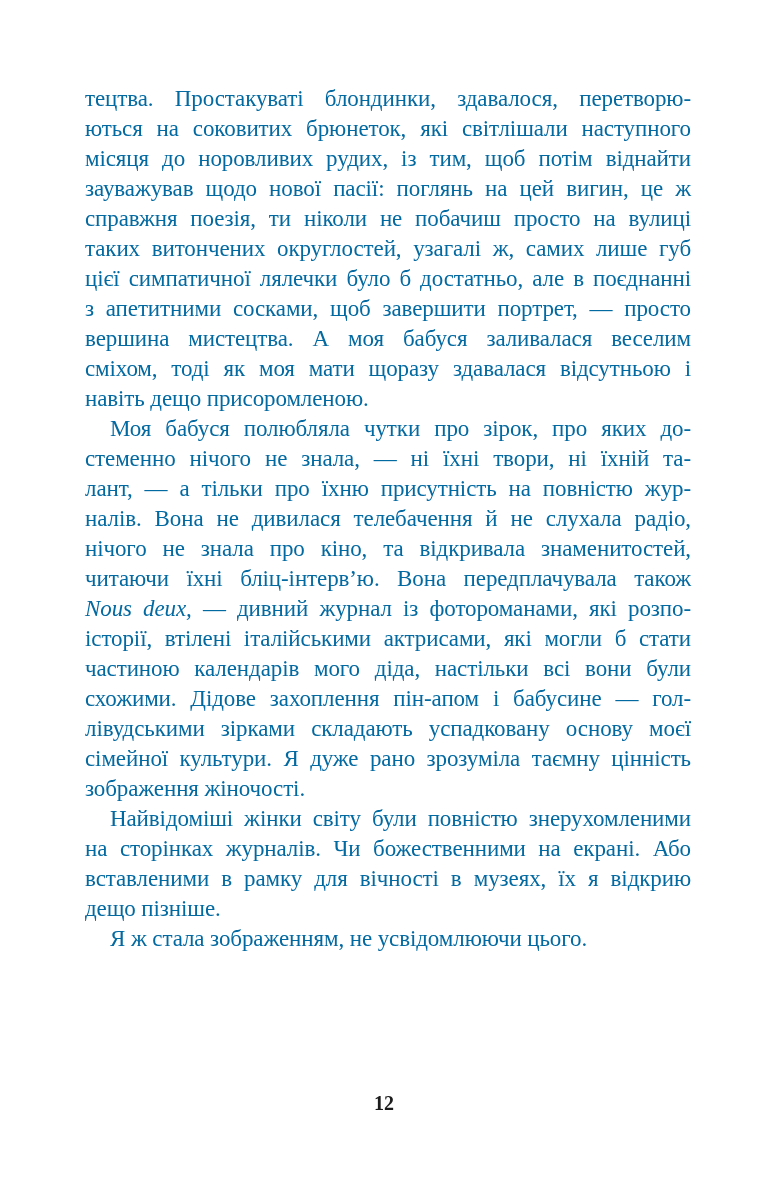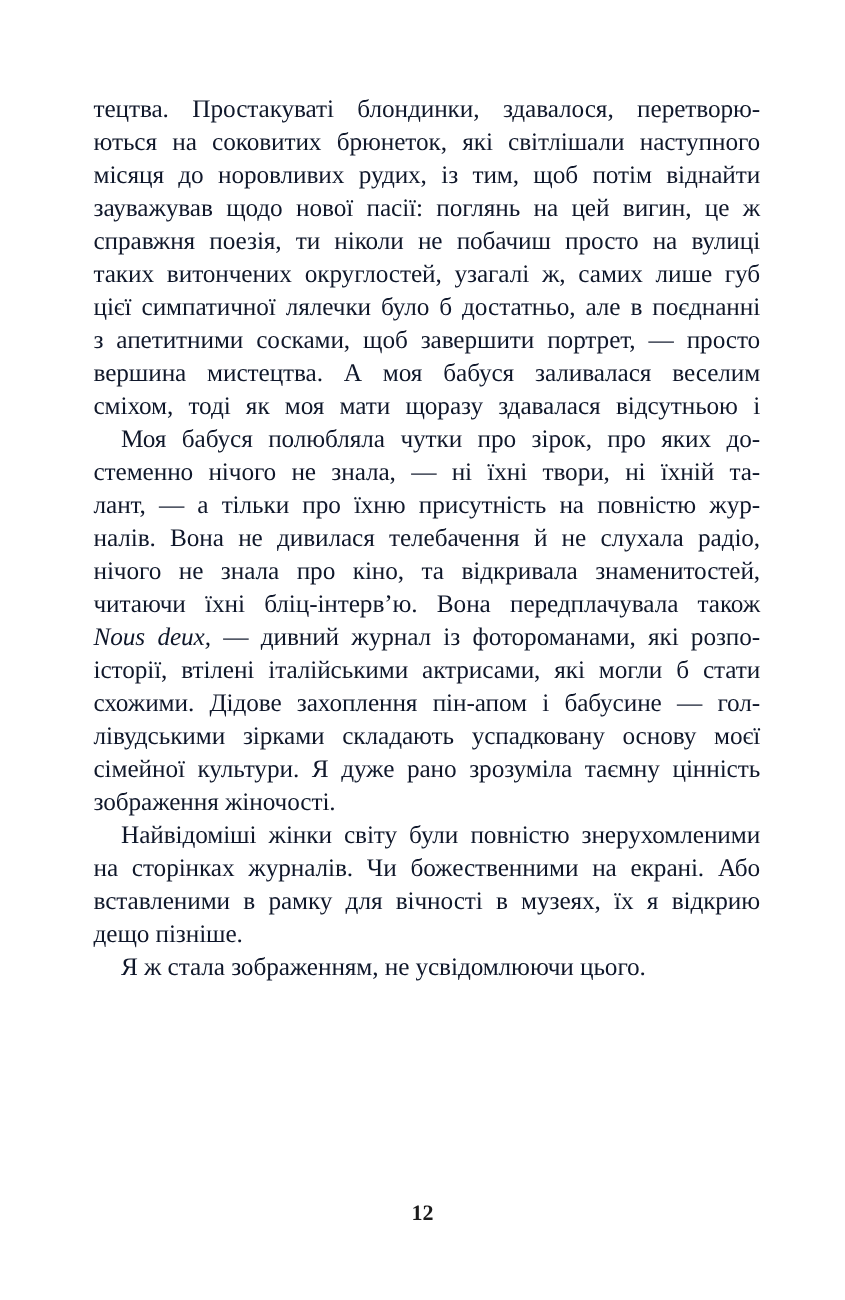--- a/index.html
+++ b/index.html
@@ -57,42 +57,44 @@
     text-align: center;
     font-size: 20px;
     font-weight: bold;
     color: #1c1c1c;
   }
 </style>
 </head>
 <body style="background: rgb(255, 255, 255);">
 
 <div class="book-page">
-  <main class="text-block" id="text-block" style="color: #0f172a;">
+  <main class="text-block" id="text-block" style="color: #0369a1;">
       <div class="paragraph">
         <div class="line"><span class="seg">тецтва. Простакуваті блондинки, здавалося, перетворю-</span></div>
         <div class="line"><span class="seg">ються на соковитих брюнеток, які світлішали наступного</span></div>
         <div class="line"><span class="seg">місяця до норовливих рудих, із тим, щоб потім віднайти</span></div>
         <div class="line"><span class="seg">зауважував щодо нової пасії: поглянь на цей вигин, це ж</span></div>
         <div class="line"><span class="seg">справжня поезія, ти ніколи не побачиш просто на вулиці</span></div>
         <div class="line"><span class="seg">таких витончених округлостей, узагалі ж, самих лише губ</span></div>
         <div class="line"><span class="seg">цієї симпатичної лялечки було б достатньо, але в поєднанні</span></div>
         <div class="line"><span class="seg">з апетитними сосками, щоб завершити портрет, — просто</span></div>
         <div class="line"><span class="seg">вершина мистецтва. А моя бабуся заливалася веселим</span></div>
         <div class="line"><span class="seg">сміхом, тоді як моя мати щоразу здавалася відсутньою і</span></div>
+        <div class="line last"><span class="seg">навіть дещо присоромленою.</span></div>
       </div>
       <div class="paragraph">
         <div class="line indent"><span class="seg">Моя бабуся полюбляла чутки про зірок, про яких до-</span></div>
         <div class="line"><span class="seg">стеменно нічого не знала, — ні їхні твори, ні їхній та-</span></div>
         <div class="line"><span class="seg">лант, — а тільки про їхню присутність на повністю жур-</span></div>
         <div class="line"><span class="seg">налів. Вона не дивилася телебачення й не слухала радіо,</span></div>
         <div class="line"><span class="seg">нічого не знала про кіно, та відкривала знаменитостей,</span></div>
         <div class="line"><span class="seg">читаючи їхні бліц-інтерв’ю. Вона передплачувала також</span></div>
         <div class="line"><span class="seg seg-italic">Nous deux,</span><span class="seg"> — дивний журнал із фотороманами, які розпо-</span></div>
         <div class="line"><span class="seg">історії, втілені італійськими актрисами, які могли б стати</span></div>
+        <div class="line"><span class="seg">частиною календарів мого діда, настільки всі вони були</span></div>
         <div class="line"><span class="seg">схожими. Дідове захоплення пін-апом і бабусине — гол-</span></div>
         <div class="line"><span class="seg">лівудськими зірками складають успадковану основу моєї</span></div>
         <div class="line"><span class="seg">сімейної культури. Я дуже рано зрозуміла таємну цінність</span></div>
         <div class="line last"><span class="seg">зображення жіночості.</span></div>
       </div>
       <div class="paragraph">
         <div class="line indent"><span class="seg">Найвідоміші жінки світу були повністю знерухомленими</span></div>
         <div class="line"><span class="seg">на сторінках журналів. Чи божественними на екрані. Або</span></div>
         <div class="line"><span class="seg">вставленими в рамку для вічності в музеях, їх я відкрию</span></div>
         <div class="line last"><span class="seg">дещо пізніше.</span></div>

